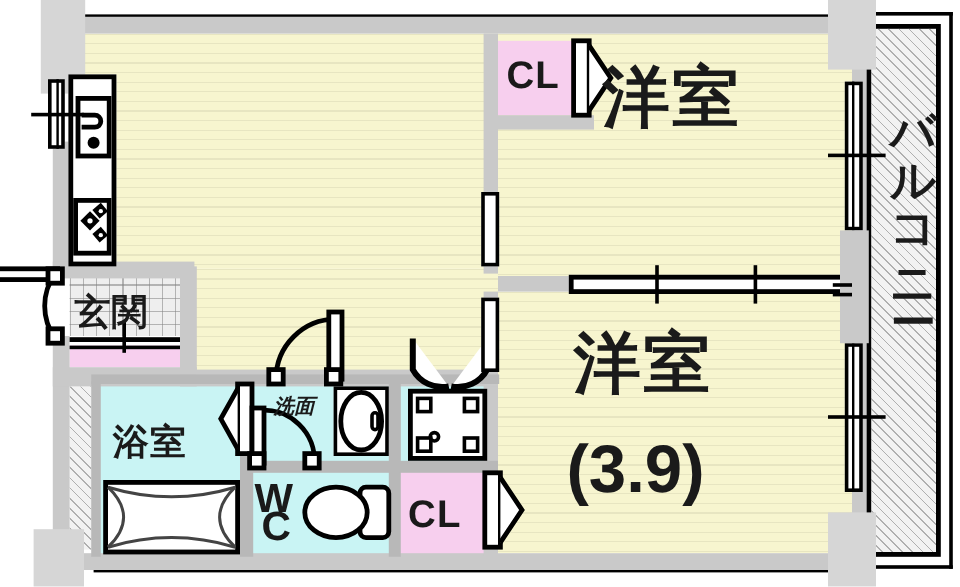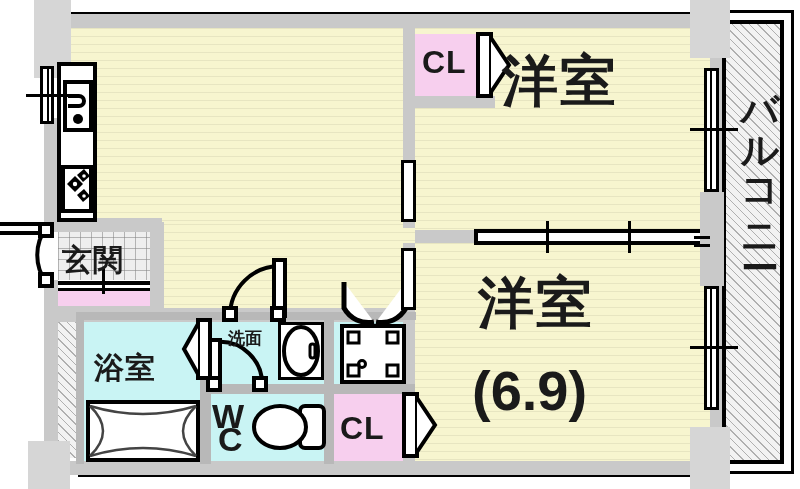--- a/index.html
+++ b/index.html
@@ -242,29 +242,29 @@
   <div class="abs kline" style="left:690px;top:346px;width:48px;height:3px;"></div>
 
   <div class="abs wall" style="left:700px;top:192px;width:24px;height:94px;"></div>
   <div class="abs kline" style="left:694px;top:236px;width:16px;height:3px;"></div>
   <div class="abs kline" style="left:694px;top:244px;width:16px;height:3px;"></div>
 
 
   <div class="lbl lbl-room" style="left:502px;top:44px;">洋室</div>
 
   <div class="lbl lbl-room" style="left:478px;top:266px;">洋室</div>
-  <div class="lbl lbl-area" style="left:472px;top:358px;">(6.9)</div>
+  <div class="lbl lbl-area" style="left:472px;top:358px;">(3.9)</div>
 
   <div class="lbl lbl-vert" style="left:734px;top:66px;">バルコニー</div>
 
   <div class="lbl lbl-mid" style="left:62px;top:240px;">玄関</div>
 
   <div class="lbl lbl-mid" style="left:94px;top:348px;">浴室</div>
 
-  <div class="lbl lbl-sm" style="left:228px;top:327px;">洗面</div>
+  <div class="lbl lbl-sm" style="left:228px;top:327px;font-style:italic;">洗面</div>
 
   <div class="lbl lbl-wc" style="left:212px;top:403px;">W</div>
   <div class="lbl lbl-wc" style="left:218px;top:426px;">C</div>
 
   <div class="lbl lbl-cl" style="left:422px;top:44px;">CL</div>
   <div class="lbl lbl-cl" style="left:340px;top:410px;">CL</div>
 
 </div>
 
 </body></html>

